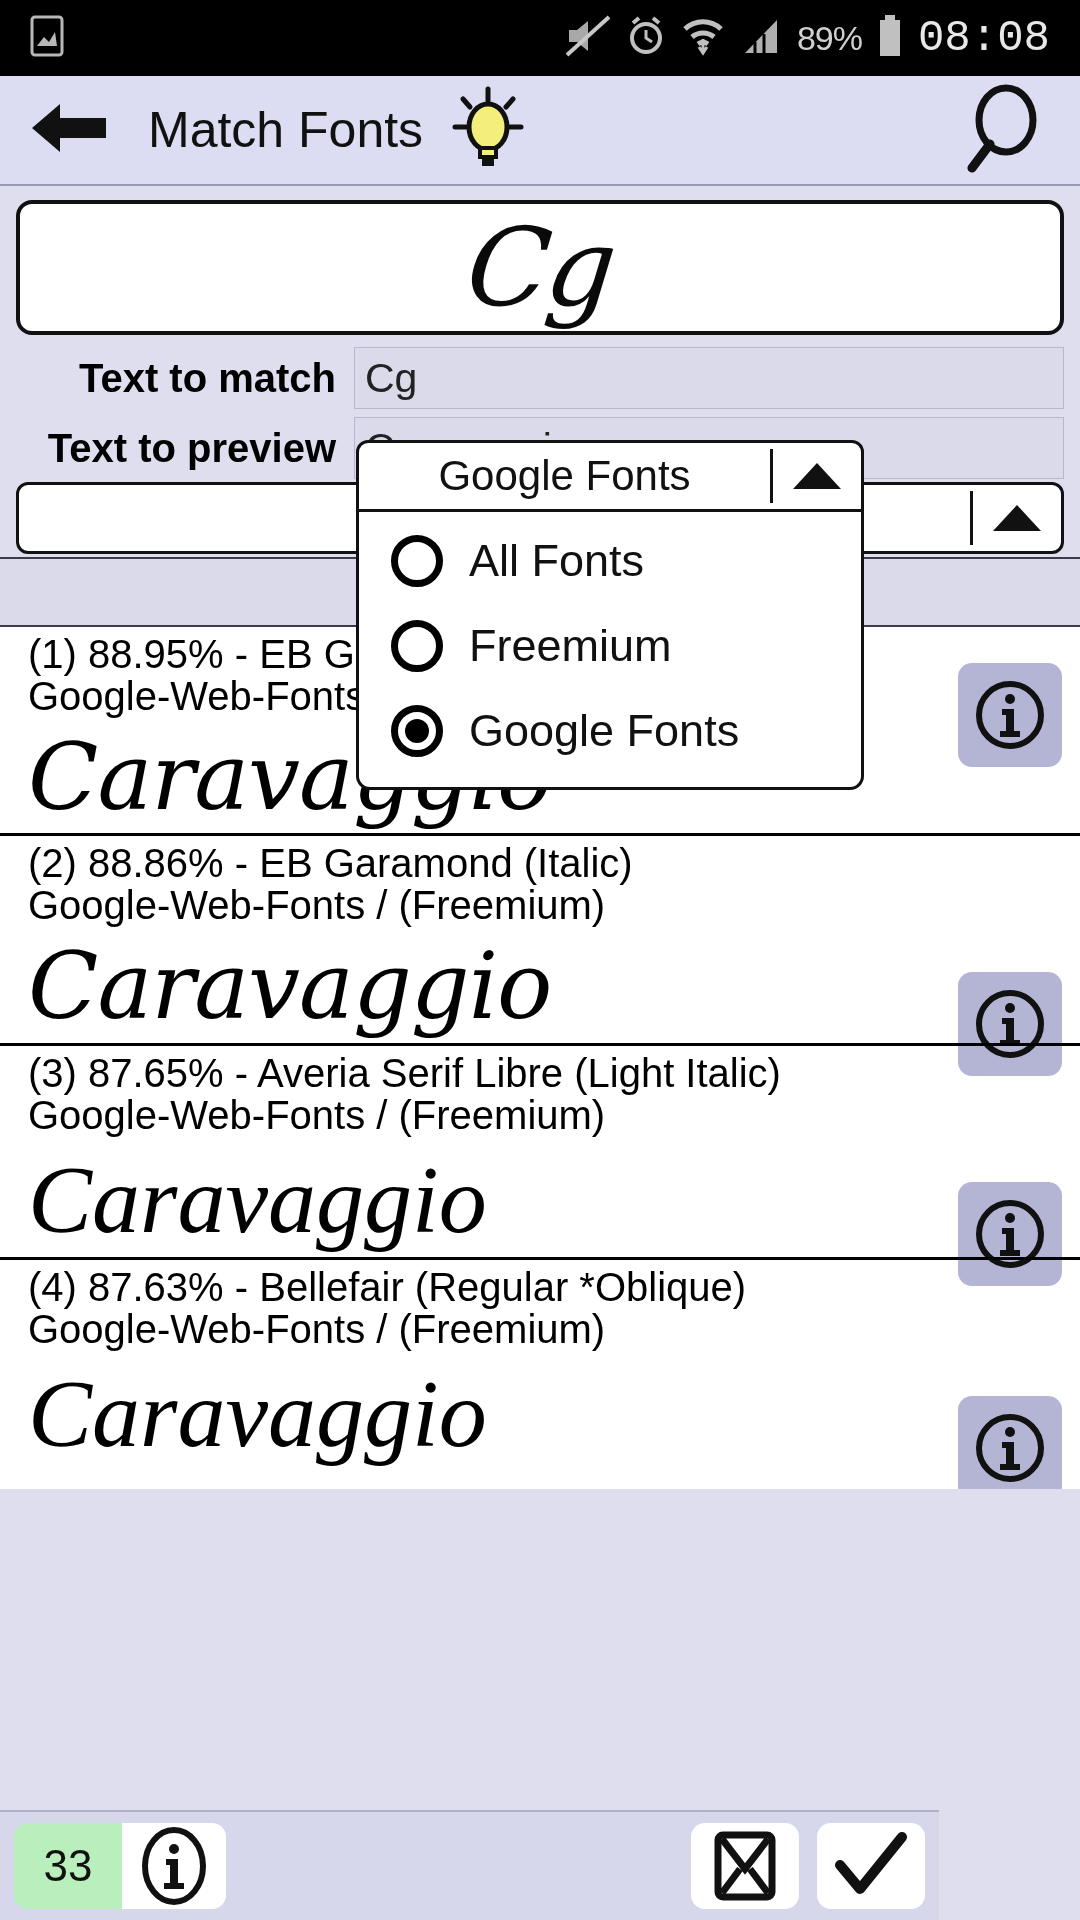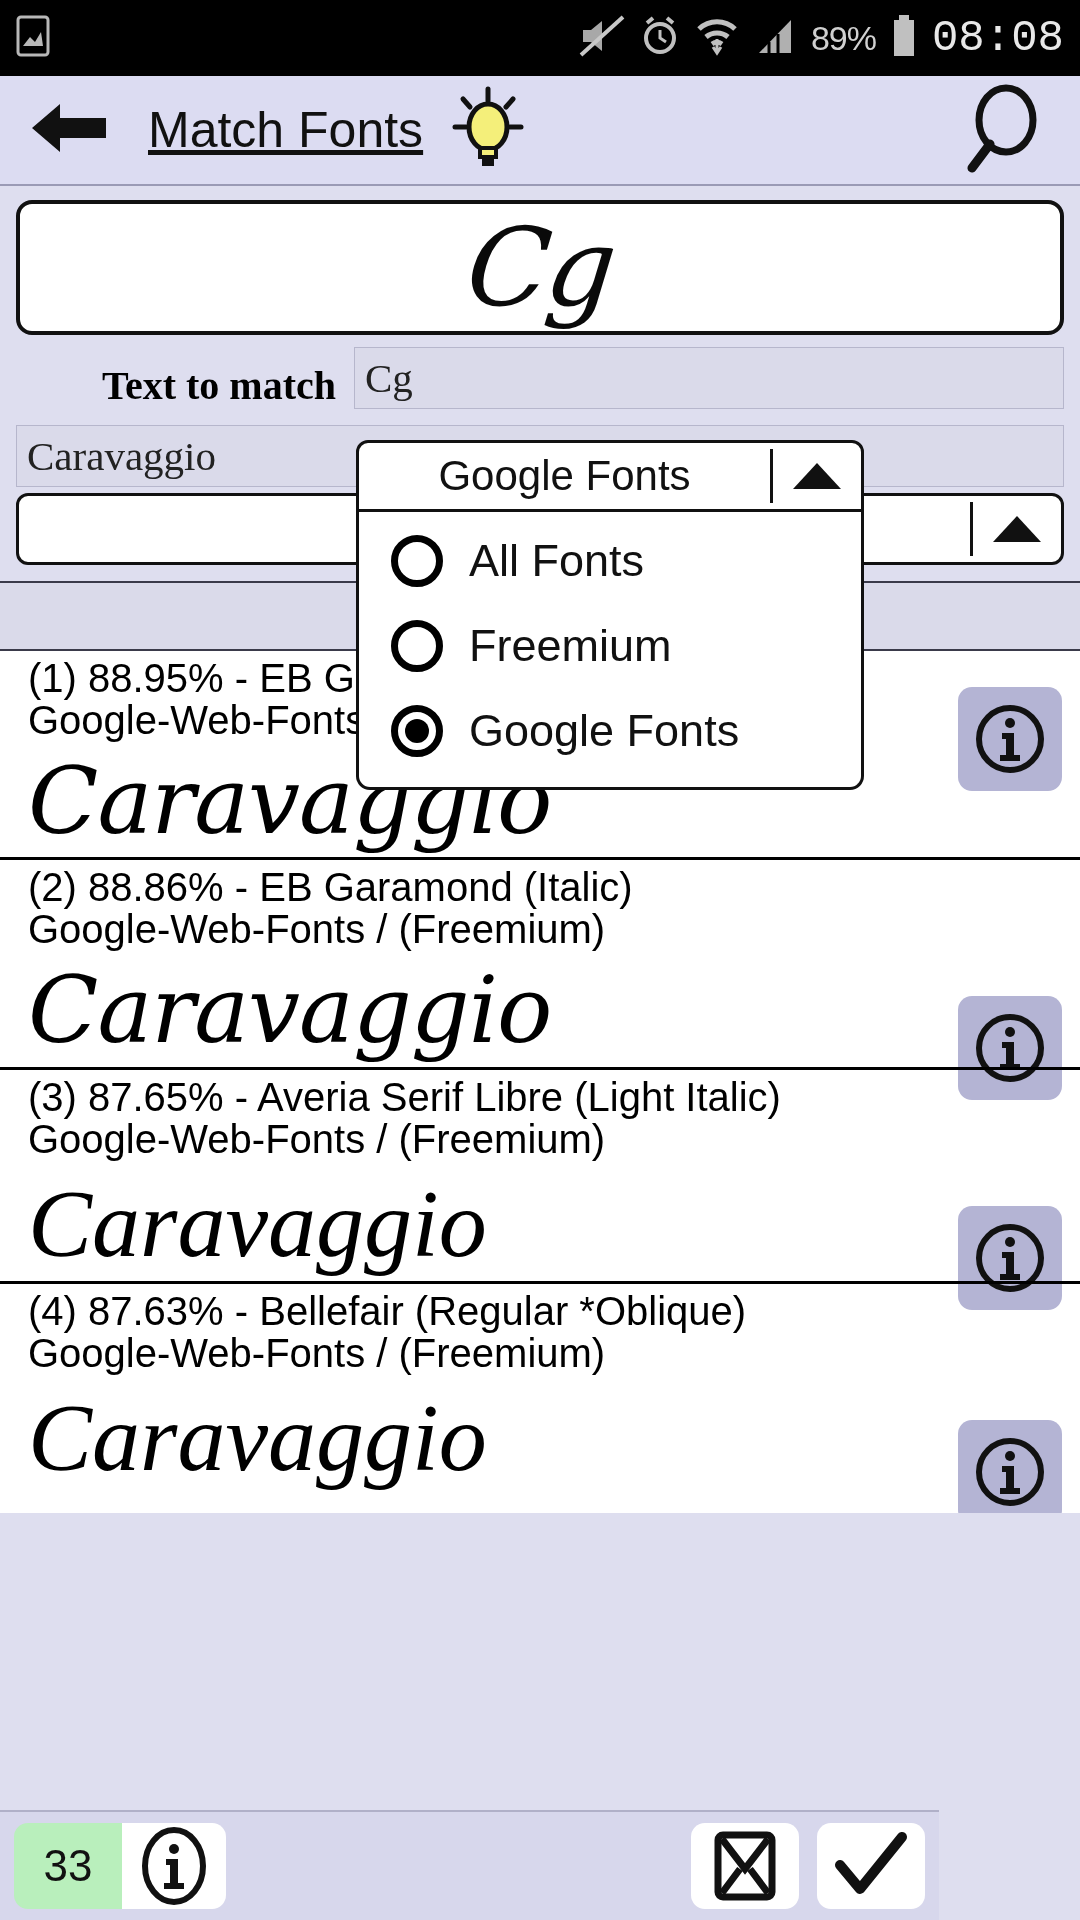--- a/index.html
+++ b/index.html
@@ -7,40 +7,39 @@
   body {
     font-family: "Liberation Sans", sans-serif;
     background:#dedeef;
     overflow:hidden;
     position:relative;
   }
 
   
   .statusbar{
     height:76px; background:#000; color:#c8c8c8;
-    display:flex; align-items:center; padding:0 16px;
+    display:flex; align-items:center; padding:0 30px;
     position:relative;
   }
   .sb-left{ display:flex; align-items:center; gap:10px; }
   .sb-right{ margin-left:auto; display:flex; align-items:center; gap:14px; }
   .sb-pct{ font-size:34px; color:#d0d0d0; letter-spacing:-1px;}
   .sb-clock{ font-size:44px; color:#e8e8e8; font-weight:400; letter-spacing:0px;font-family:Liberation Mono, monospace; }
   .ic{ display:inline-block; }
 
   
   .appbar{
     height:110px; background:#dcdcf2;
     display:flex; align-items:center; padding:0 26px;
     border-bottom:2px solid #9a9ab5;
     position:relative;
   }
   .appbar-title{
     font-size:50px; color:#111; margin-left:36px; font-weight:400;
     letter-spacing:0px;
-    text-decoration:underline;
   }
   .bulb{ margin-left:26px; }
   .search-btn{ margin-left:auto; }
 
   
   .panel{ padding:14px 16px 0 16px; background:#dedeef; }
   .sample-box{
     height:135px; background:#fff; border:4px solid #111; border-radius:16px;
     display:flex; align-items:center; justify-content:center;
     margin-bottom:12px;
@@ -48,21 +47,21 @@
   .sample-text{
     font-family:"DejaVu Serif", serif;
     font-style:italic;
     font-size:108px;
     line-height:1;
     color:#0a0a0a;
     transform:skewX(-6deg);
     letter-spacing:-4px;
   }
 
-  .frow{ display:flex; align-items:flex-end; margin-bottom:16px; height:62px;font-family:Liberation Serif, serif; }
+  .frow{ display:flex; align-items:center; margin-bottom:8px; height:62px; }
   .flabel{
     width:338px; text-align:right; padding-right:18px;
     font-size:40px; font-weight:bold; color:#000;
   }
   .finput{
     flex:1; height:62px; background:#dadaea;
     border:1px solid #b6b6cc;
     display:flex; align-items:center; padding:0 10px;
     font-size:41px; color:#222;
   }
@@ -255,20 +254,21 @@
   <div class="sample-box">
     <span class="sample-text">Cg</span>
   </div>
 
   <div class="frow">
     <div class="flabel">Text to match</div>
     <div class="finput">Cg</div>
   </div>
 
   <div class="frow">
+    <div class="flabel">Text to preview</div>
     <div class="finput">Caravaggio</div>
   </div>
 
   <div class="frow">
     <div class="fspinner">
       <span class="sel">Google Fonts</span>
       <span class="divider"></span>
       <span class="caret">
         <svg width="54" height="34" viewBox="0 0 54 34">
             <path d="M27 4 L51 30 L3 30 Z" fill="#111"></path>

